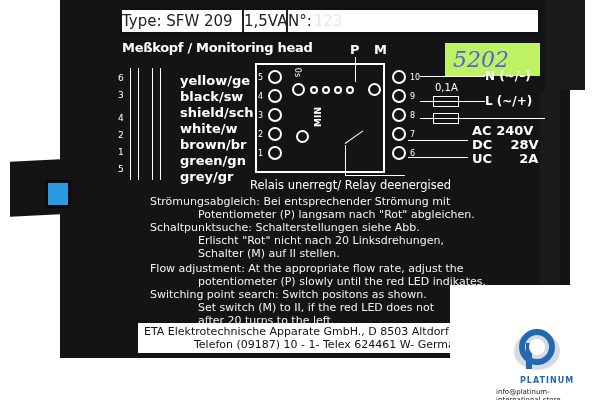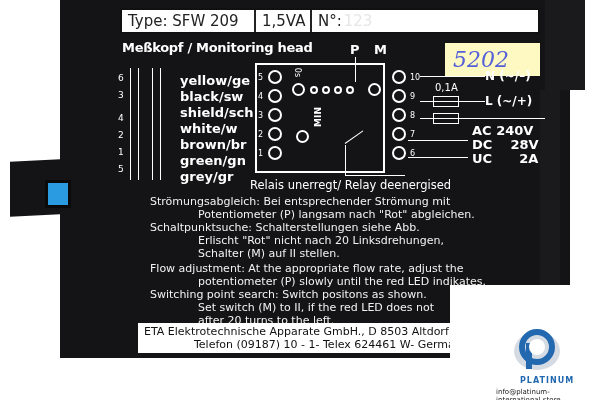--- a/index.html
+++ b/index.html
@@ -4,27 +4,27 @@
 <style>
   html,body{margin:0;padding:0;}
   body{width:600px;height:400px;position:relative;overflow:hidden;background:#ffffff;font-family:"DejaVu Sans","Liberation Sans",sans-serif;}
   .abs{position:absolute;}
   .body-main{left:60px;top:0;width:510px;height:358px;background:#141416;}
   .body-left-tab{left:10px;top:160px;width:70px;height:55px;background:#141416;transform:skewY(-3deg);}
   .body-right{left:545px;top:0;width:40px;height:90px;background:#1a1a1c;}
   .body-right2{left:540px;top:90px;width:20px;height:200px;background:#1a1a1c;}
   .blue-switch{left:45px;top:180px;width:20px;height:22px;background:#2a9be0;border:3px solid #0a0a0a;}
   .top-strip{left:120px;top:8px;width:420px;height:26px;background:#fff;display:flex;border:2px solid #111;box-sizing:border-box;}
-  .top-strip .cell{border-right:2px solid #222;display:flex;align-items:center;padding:0 6px;font-size:15px;color:#222;white-space:nowrap;}
+  .top-strip .cell{border-right:2px solid #222;display:flex;align-items:center;padding:0 0;font-size:15px;color:#222;white-space:nowrap;}
   .top-strip .cell:last-child{border-right:none;}
   .faded{color:#e6e6e6;}
   .head-title{left:122px;top:40px;color:#fff;font-size:13px;font-weight:bold;letter-spacing:-0.3px;}
   .wire{color:#fff;font-size:13px;font-weight:bold;left:180px;}
   .pm{color:#fff;font-size:13px;font-weight:bold;}
-  .handnote{left:445px;top:43px;width:95px;height:33px;background:#fef9c3;color:#5560d8;font-size:22px;font-family:"DejaVu Serif",serif;font-style:italic;padding-left:8px;box-sizing:border-box;line-height:33px;}
+  .handnote{left:445px;top:43px;width:95px;height:33px;background:#bef264;color:#5560d8;font-size:22px;font-family:"DejaVu Serif",serif;font-style:italic;padding-left:8px;box-sizing:border-box;line-height:33px;}
   .terminal-box{left:255px;top:63px;width:130px;height:110px;border:2px solid #fff;box-sizing:border-box;}
   .term{width:14px;height:14px;border:2px solid #fff;border-radius:50%;box-sizing:border-box;}
   .small-circ{width:8px;height:8px;border:2px solid #fff;border-radius:50%;box-sizing:border-box;}
   .rating{color:#fff;font-size:13px;font-weight:bold;left:472px;}
   .relay-cap{left:250px;top:178px;color:#fff;font-size:11.5px;}
   .txt{color:#f2f2f2;font-size:11px;line-height:13px;white-space:nowrap;}
   .foot{left:138px;top:323px;width:312px;height:30px;background:#fff;color:#111;font-size:11px;line-height:13px;padding:2px 0 0 6px;box-sizing:border-box;white-space:nowrap;overflow:hidden;}
   .white-block{left:450px;top:285px;width:150px;height:115px;background:#fff;}
   .logo{left:512px;top:325px;width:50px;height:48px;}
   .logo-name{left:520px;top:376px;font-size:8px;font-weight:bold;color:#2269b0;letter-spacing:1px;}

